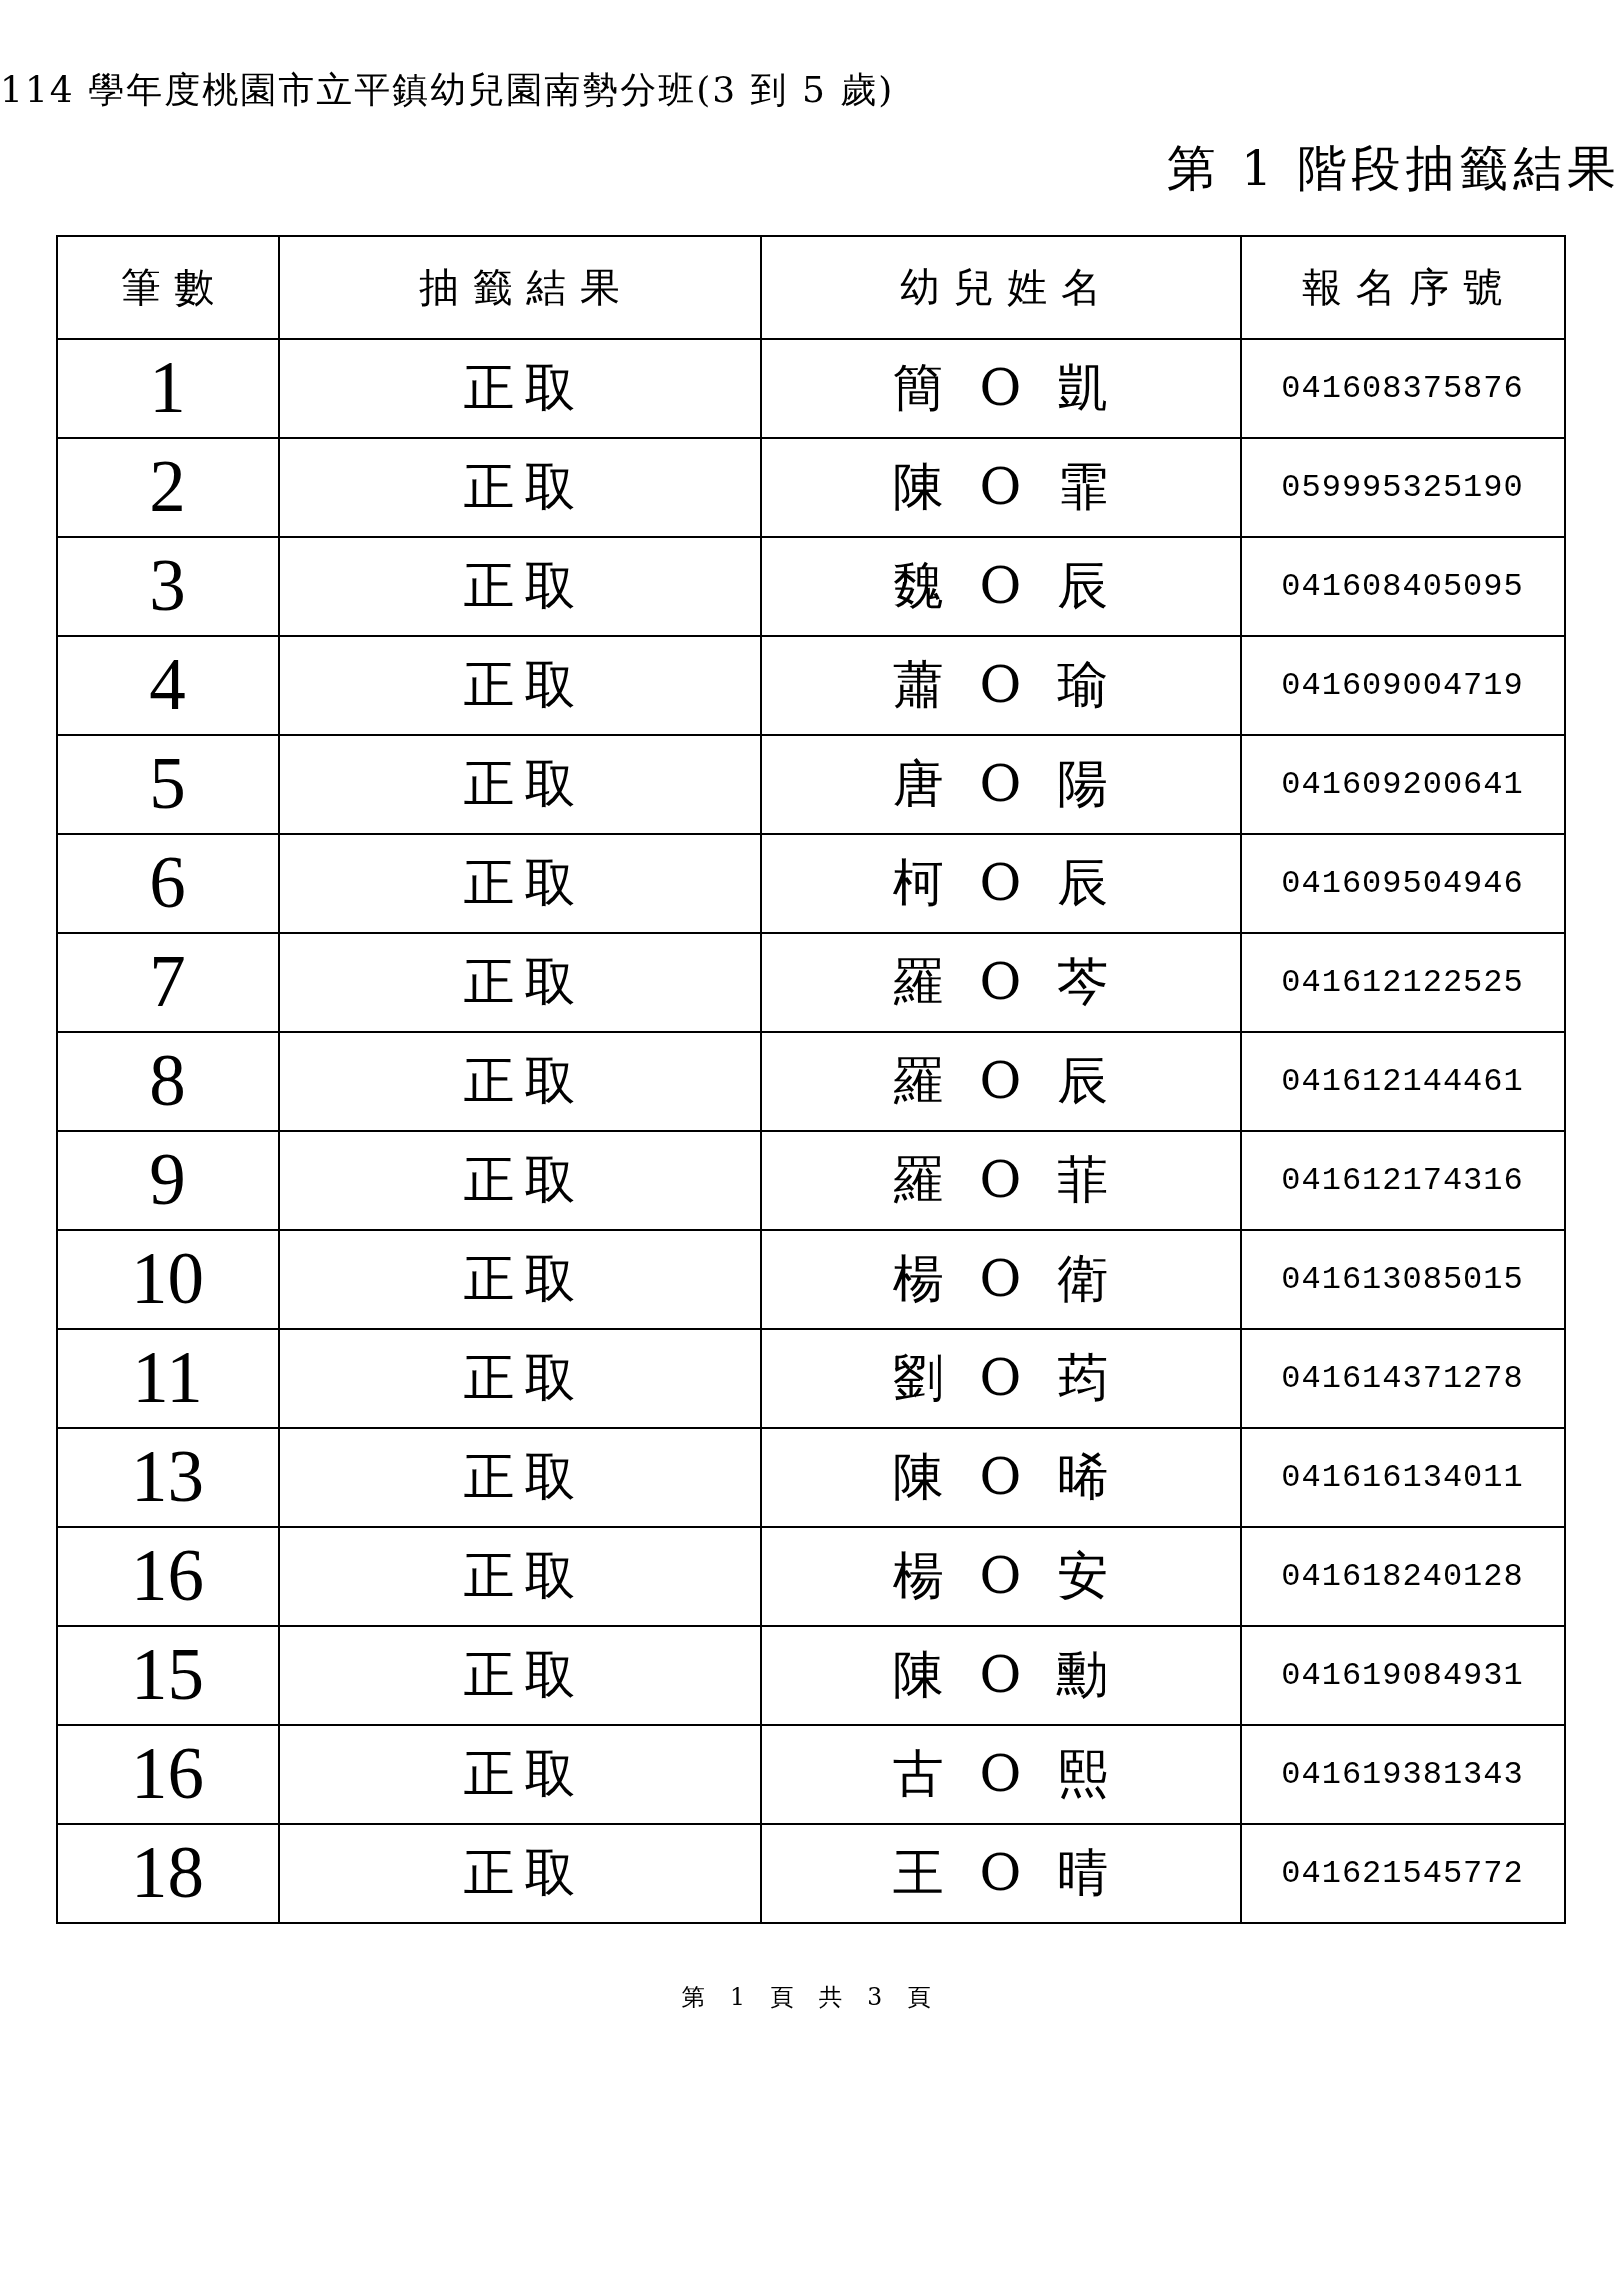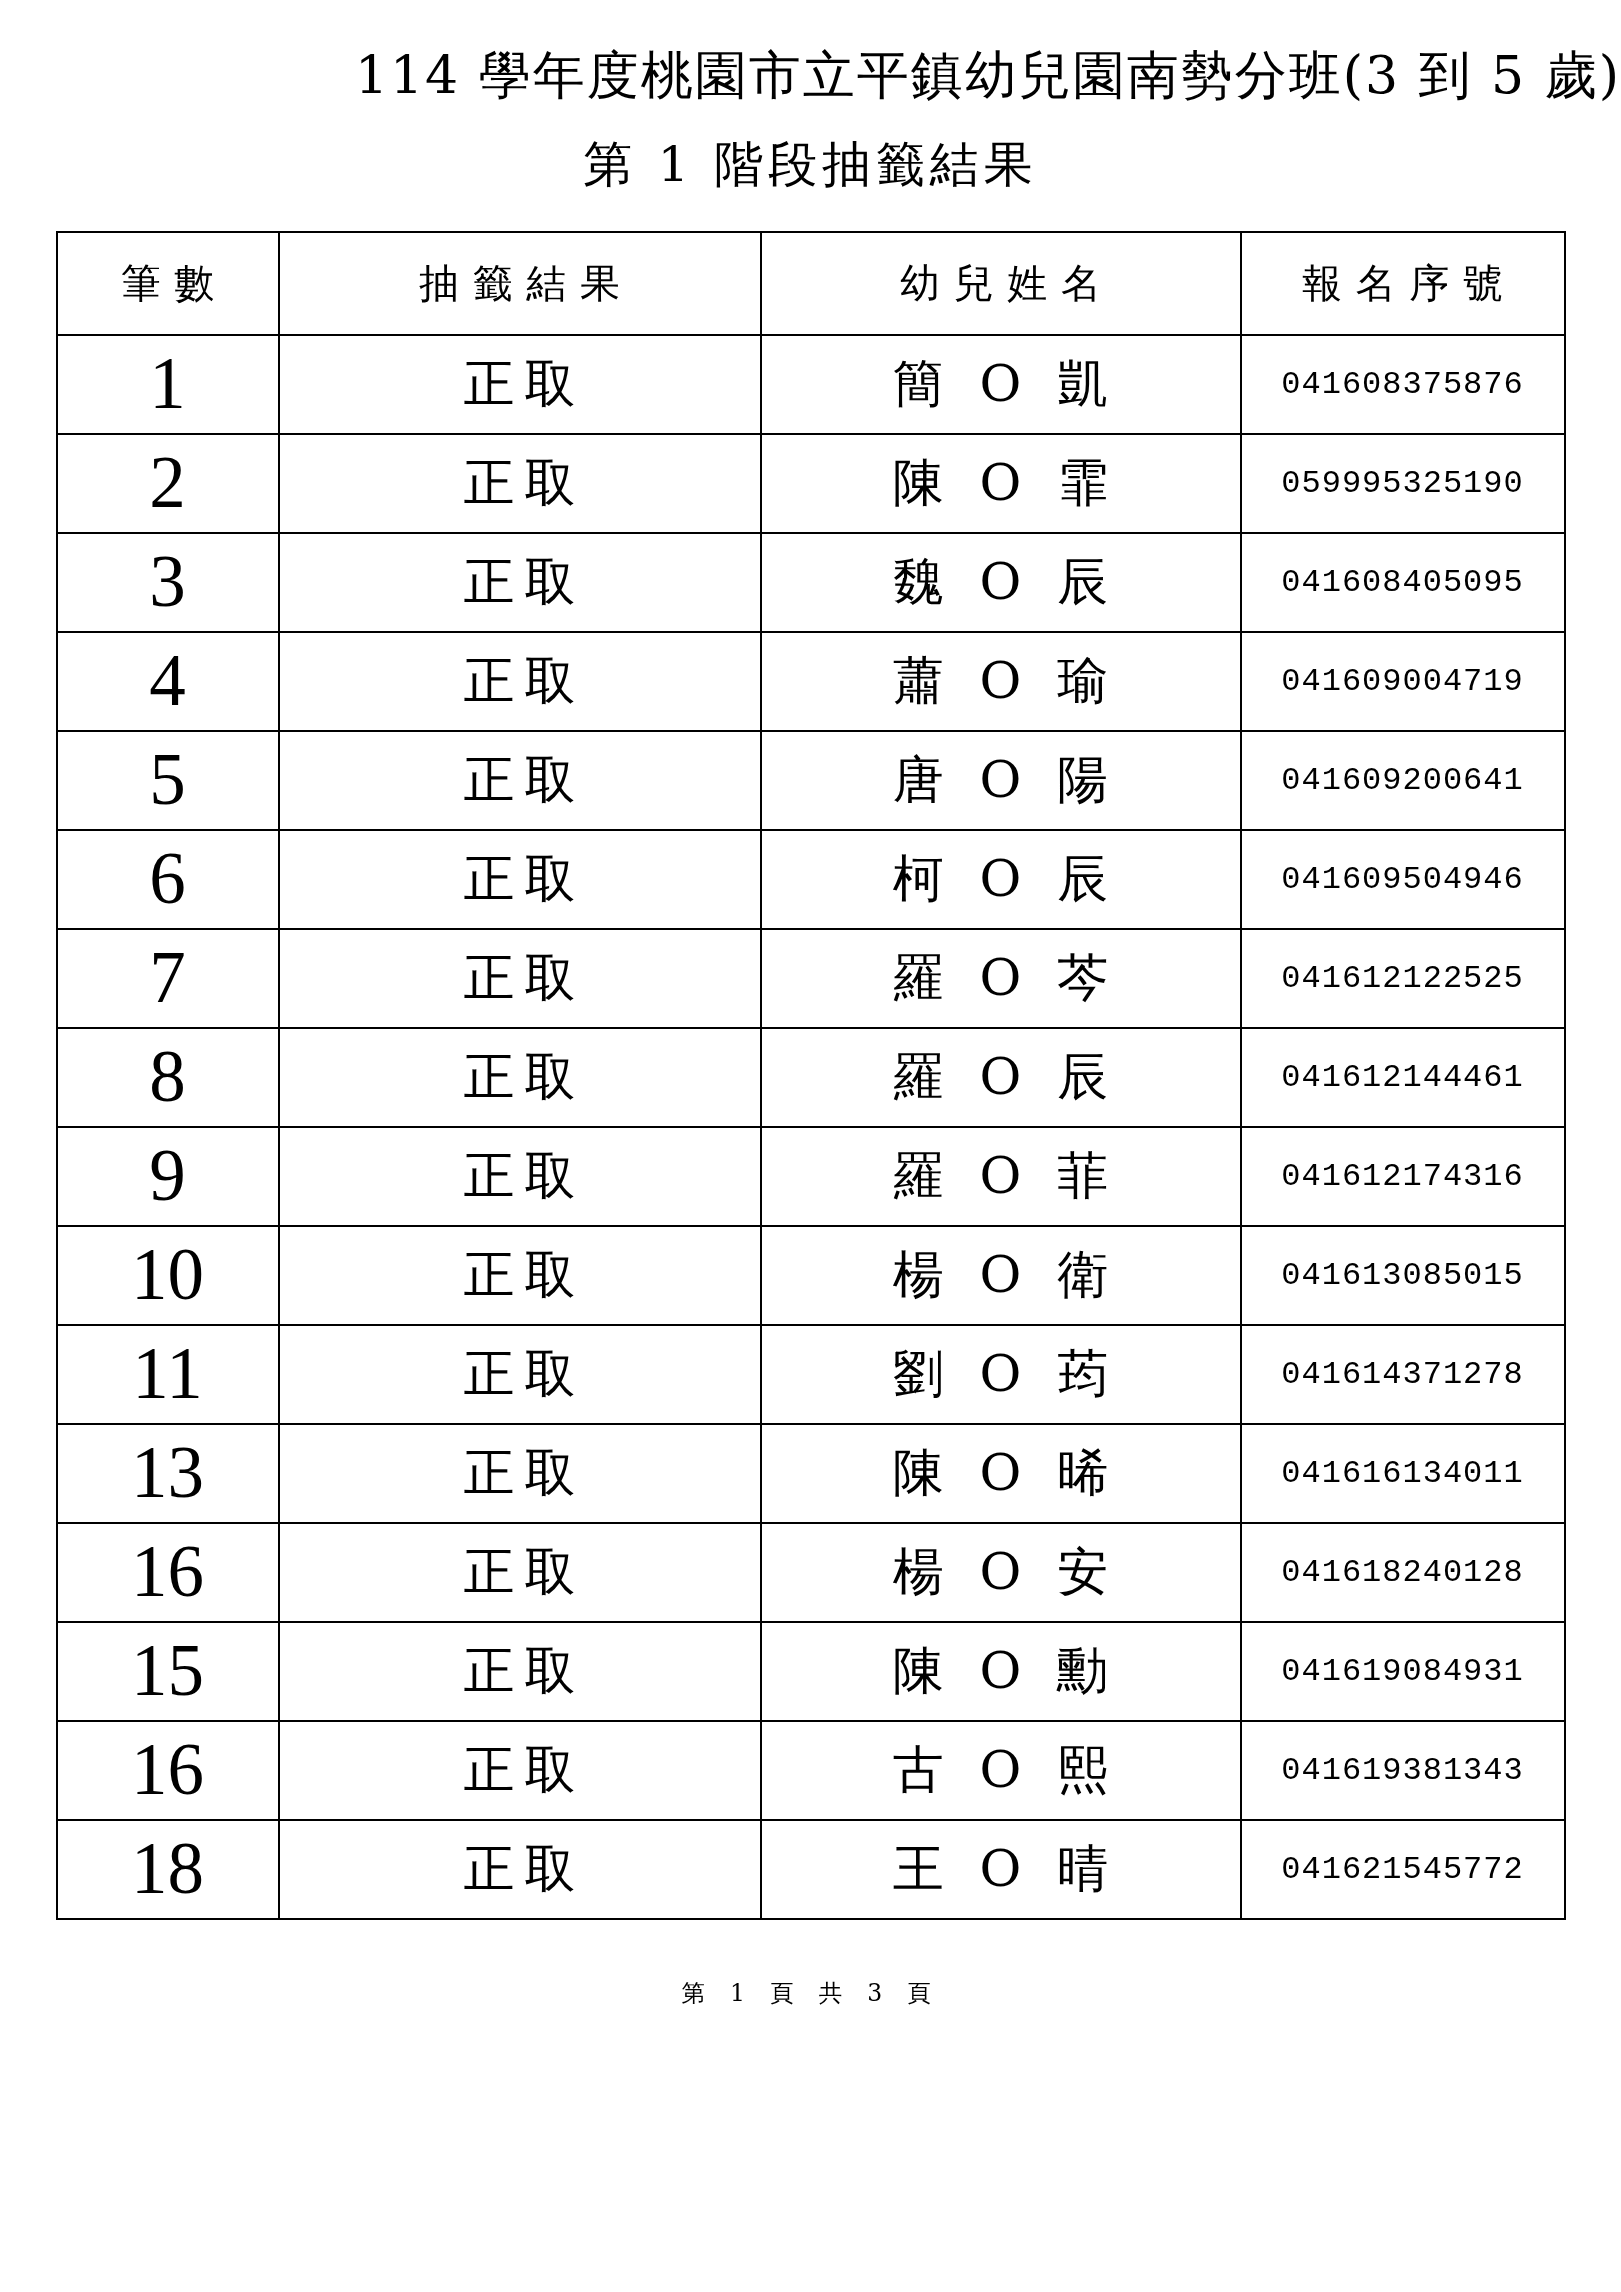--- a/index.html
+++ b/index.html
@@ -14,30 +14,30 @@
     font-family: "DejaVu Serif", serif;
     overflow: hidden;
   }
   .doc {
     width: 1621px;
     height: 2293px;
     position: relative;
     background: #ffffff;
   }
   .title {
-    padding-top: 43px;
-    text-align: right;
-    font-size: 52px;
+    padding-top: 67px;
+    text-align: left;
+    font-size: 36px;
     letter-spacing: 2px;
     line-height: 1.25;
     white-space: nowrap;
   }
   .subtitle {
     margin-top: 23.5px;
-    text-align: center;
+    text-align: right;
     font-size: 49px;
     letter-spacing: 4.9px;
     white-space: nowrap;
   }
   table.results {
     border-collapse: collapse;
     table-layout: fixed;
     width: 1509px;
     margin: 33px auto 0 auto;
     border: 2.9px solid #000000;

